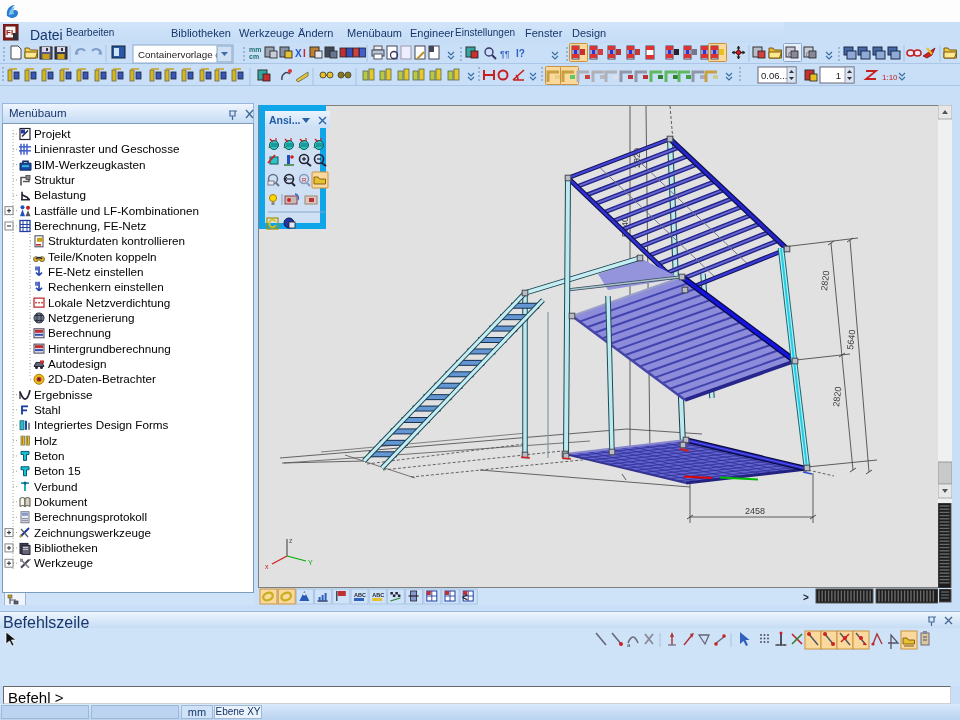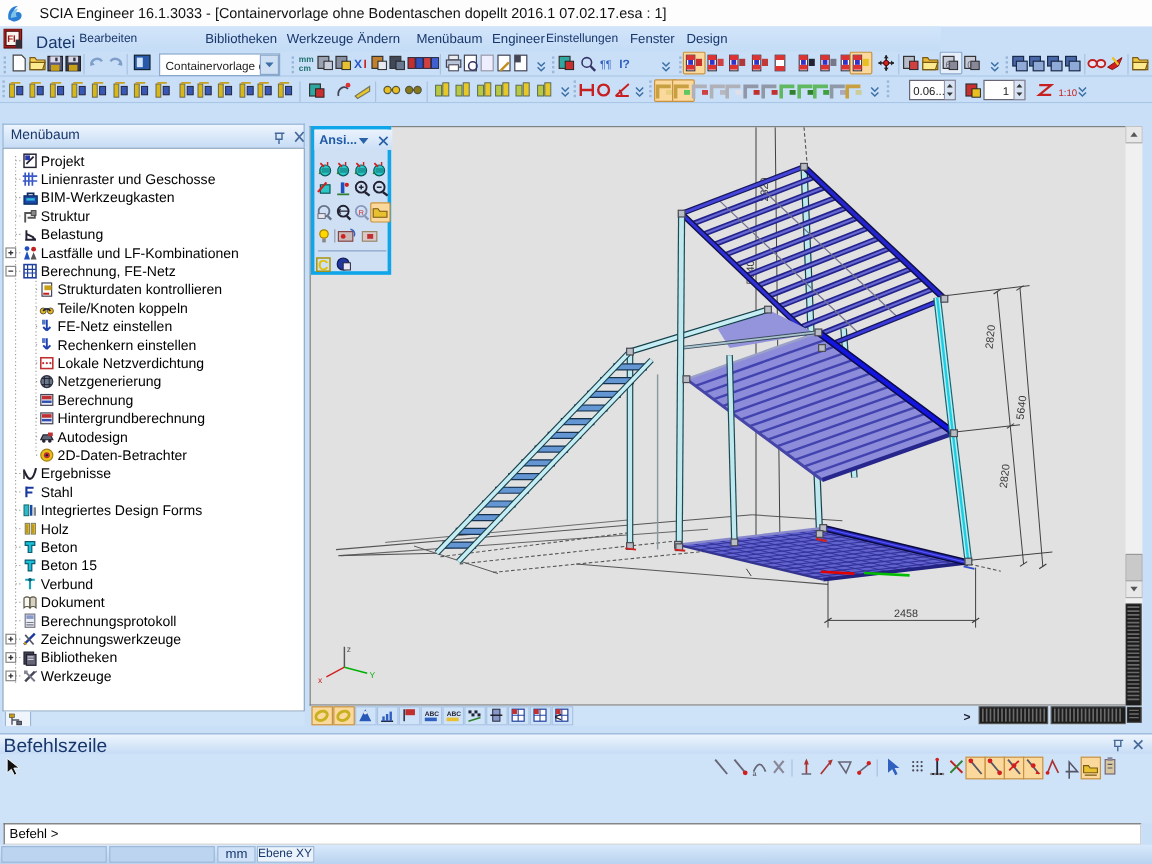--- a/index.html
+++ b/index.html
@@ -4,21 +4,20 @@
 html,body{width:960px;height:720px;overflow:hidden;background:#c8dff7;
 font-family:"Liberation Sans",sans-serif;position:relative}
 .ab{position:absolute}
 </style></head><body>
 
 <div class="ab" style="left:0;top:0;width:960px;height:22px;background:#fdfdfe">
 <svg class="ab" style="left:5px;top:3px" width="15" height="16">
       <path d="M2 13 C1 7 4 2 10 2 C7 4 6 6 7 8 C10 6 13 7 13 10 C13 13 10 15 6 15 Z" fill="#2a7fd4"></path>
       <path d="M4 12 C4 8 6 5 10 4 C8 7 8 9 9 11 Z" fill="#7fc4e8"></path>
     </svg>
-<span class="ab" style="left:33px;top:4px;font-size:12px;color:#111">SCIA Engineer 16.1.3033 - [Containervorlage ohne Bodentaschen dopellt 2016.1 07.02.17.esa : 1]</span>
 </div>
 <div class="ab" style="left:0;top:22px;width:784px;height:21px;background:linear-gradient(#d2e5fa,#c4dcf6)">
 <svg class="ab" style="left:3px;top:2px" width="17" height="17">
       <rect x="0" y="0" width="15" height="16" fill="#b02020" stroke="#501010" stroke-width="1"></rect>
       <rect x="2" y="2" width="11" height="12" fill="#f8f4ee" stroke="#501010" stroke-width="1"></rect>
       <text x="3" y="11" font-size="8" fill="#a01818" font-family="Liberation Sans, sans-serif" font-weight="bold">FI</text>
       <rect x="10" y="9" width="5" height="7" fill="#303038"></rect>
     </svg>
 <span class="ab" style="left:30px;top:5px;font-size:14px;color:#17366b">Datei</span>
 <span class="ab" style="left:66px;top:5px;font-size:10px;color:#17366b">Bearbeiten</span>
@@ -767,21 +766,21 @@
     <line x1="521" y1="457" x2="530" y2="458" stroke="#d02020" stroke-width="1.6"></line>
     <line x1="562" y1="458" x2="571" y2="459" stroke="#d02020" stroke-width="1.6"></line>
     <line x1="803" y1="472" x2="812" y2="474" stroke="#3050d0" stroke-width="1.5"></line>
     <line x1="287" y1="556" x2="287" y2="539" stroke="#555" stroke-width="1.2"></line>
     <line x1="287" y1="556" x2="272" y2="564" stroke="#d02020" stroke-width="1.2"></line>
     <line x1="287" y1="556" x2="306" y2="561" stroke="#00b000" stroke-width="1.2"></line>
     <text x="289" y="543" font-size="7" fill="#555" font-family="Liberation Sans, sans-serif">z</text>
     <text x="265" y="569" font-size="7" fill="#d02020" font-family="Liberation Sans, sans-serif">x</text>
     <text x="308" y="565" font-size="7" fill="#00b000" font-family="Liberation Sans, sans-serif">Y</text>
   </svg>
-<div class="ab" style="left:259px;top:105px;width:67px;height:124px;background:#cfe0f5;border:3px solid #0ea5e9">
+<div class="ab" style="left:259px;top:105px;width:67px;height:124px;background:#cfe0f5;border:6px solid #0ea5e9">
 <div class="ab" style="left:0;top:0;width:65px;height:17px;background:linear-gradient(#eaf3fd,#cbdff6)">
       <span class="ab" style="left:4px;top:3px;font-size:10.5px;font-weight:bold;color:#1e5aa8">Ansi...</span>
       <svg class="ab" style="left:36px;top:5px" width="28" height="9">
         <path d="M1 2 l4 5 l4 -5 z" fill="#2a62a8"></path>
         <path d="M18 1 l7 7 M25 1 l-7 7" stroke="#2a62a8" stroke-width="1.4"></path>
       </svg>
     </div>
 <svg class="ab" style="left:0;top:17px" width="65" height="106">
       <g transform="translate(0,8)">
         <circle cx="9" cy="9" r="4.5" fill="#2cc6c6" stroke="#0a5a5a" stroke-width="1"></circle>
@@ -1044,19 +1043,19 @@
     <path d="M298 14 h10 l-7 -8 v14" stroke="#556" fill="none" stroke-width="1.3"></path>
     <rect x="311" y="2" width="16" height="18" fill="#fbd99d" stroke="#c99240" stroke-width="1"></rect>
     <path d="M313 15 v-6 h4 l1.5 2 h6 v4 z" fill="#e8c030" stroke="#7a5a10" stroke-width="0.9"></path>
     <line x1="314" y1="17" x2="324" y2="17" stroke="#7a5a10" stroke-width="1"></line>
     <rect x="331" y="4" width="8" height="12" fill="#d8c8a0" stroke="#767" stroke-width="1"></rect>
     <rect x="333" y="2" width="4" height="3" fill="#889"></rect>
     <line x1="333" y1="8" x2="337" y2="8" stroke="#556" stroke-width="1"></line>
     <line x1="333" y1="11" x2="337" y2="11" stroke="#556" stroke-width="1"></line>
   </svg>
 <div class="ab" style="left:3px;top:686px;width:948px;height:18px;background:#fff;border:1px solid #6a6a6a;border-bottom-color:#d0d0d0;border-right-color:#d0d0d0">
-    <span class="ab" style="left:4px;top:2px;font-size:11px;color:#000">Befehl &gt;</span>
+    <span class="ab" style="left:4px;top:2px;font-size:15px;color:#000">Befehl &gt;</span>
   </div>
 <div class="ab" style="left:0;top:704px;width:960px;height:16px;background:linear-gradient(#d8e9fb,#b9d2ef)">
 <div class="ab" style="left:1px;top:1px;width:88px;height:14px;background:#bcd4f0;border:1px solid #9db8d9"></div>
 <div class="ab" style="left:91px;top:1px;width:88px;height:14px;background:#bcd4f0;border:1px solid #9db8d9"></div>
 <div class="ab" style="left:181px;top:1px;width:32px;height:14px;background:#cfe2f7;border:1px solid #9db8d9;text-align:center;font-size:11px;color:#17366b">mm</div>
-<div class="ab" style="left:214px;top:1px;width:48px;height:14px;background:#eaf3fc;border:1px solid #9db8d9;text-align:left;font-size:10px;color:#17366b;white-space:nowrap">Ebene XY</div>
+<div class="ab" style="left:214px;top:1px;width:48px;height:14px;background:#eaf3fc;border:1px solid #9db8d9;text-align:center;font-size:10px;color:#17366b;white-space:nowrap">Ebene XY</div>
 </div>
 </body></html>

